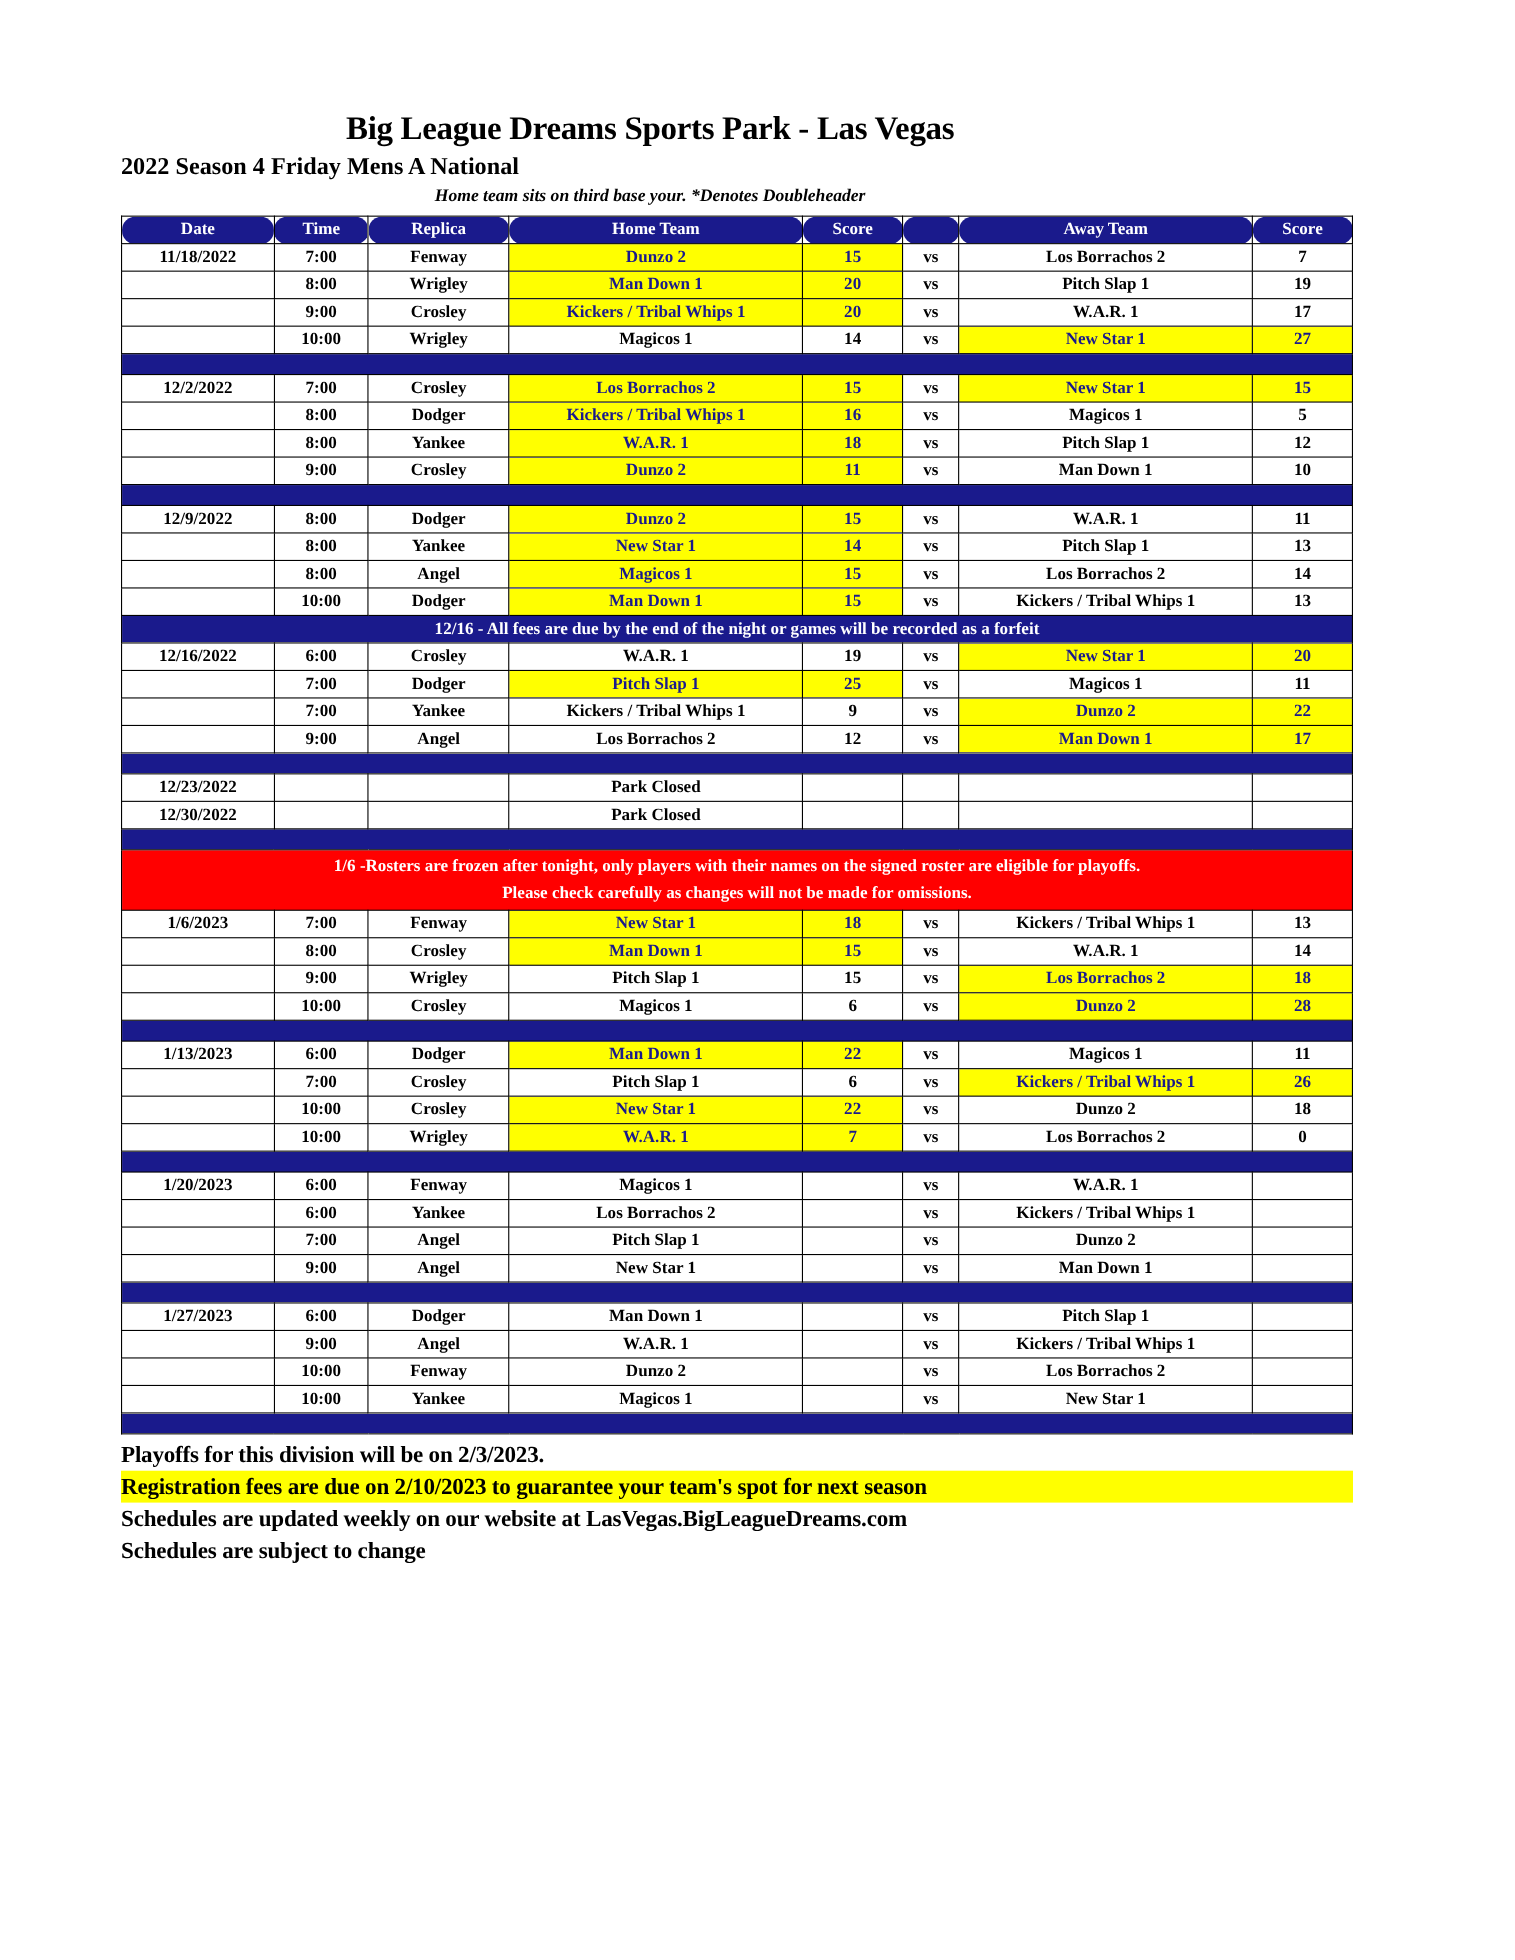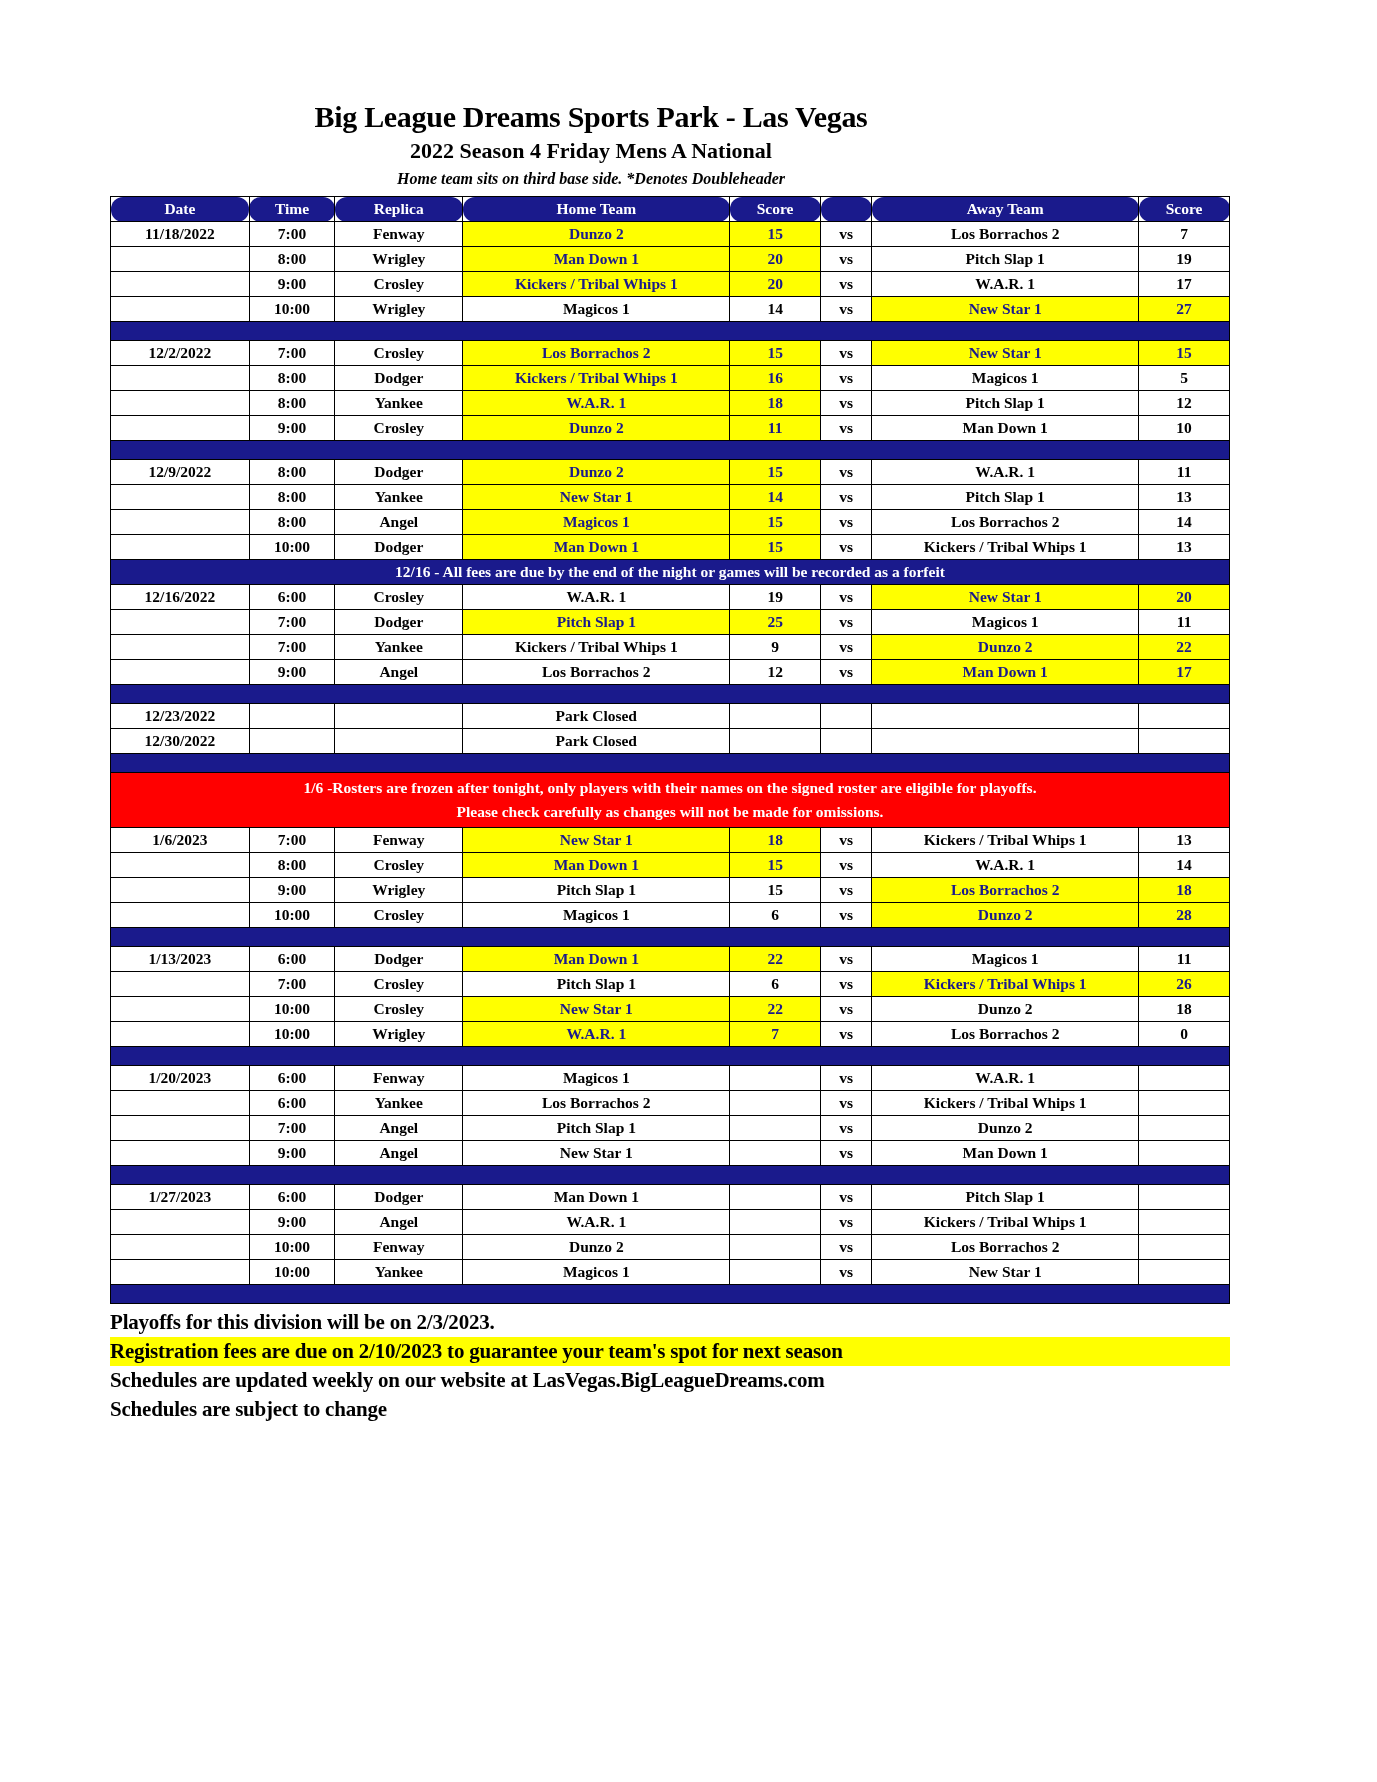--- a/index.html
+++ b/index.html
@@ -21,21 +21,21 @@
     padding: 100px 110px 0 110px;
   }
   .title {
     text-align: center;
     font-size: 30px;
     font-weight: bold;
     letter-spacing: -0.3px;
     margin: 0 0 4px 0;
   }
   .subtitle {
-    text-align: center;
+    text-align: left;
     font-size: 22px;
     font-weight: bold;
     margin: 0 0 6px 0;
   }
   .note {
     text-align: center;
     font-size: 16px;
     font-weight: bold;
     font-style: italic;
     margin: 0 0 8px 0;
@@ -127,21 +127,21 @@
     display: block;
   }
 </style>
 </head>
 <body>
 
 <div class="page">
 
   <div class="title">Big League Dreams Sports Park - Las Vegas</div>
   <div class="subtitle">2022 Season 4 Friday Mens A National</div>
-  <div class="note">Home team sits on third base side.  *Denotes Doubleheader</div>
+  <div class="note">Home team sits on third base your.  *Denotes Doubleheader</div>
 
   <table class="sched">
     <colgroup>
       <col class="c-date">
         <col class="c-time">
         <col class="c-rep">
         <col class="c-home">
       <col class="c-hs">
         <col class="c-vs">
         <col class="c-away">

